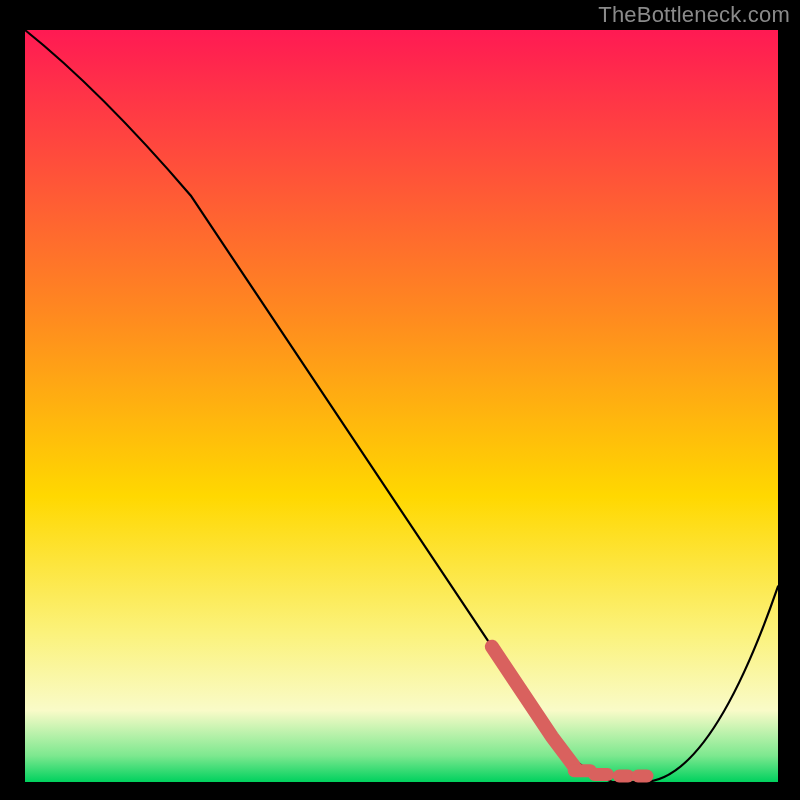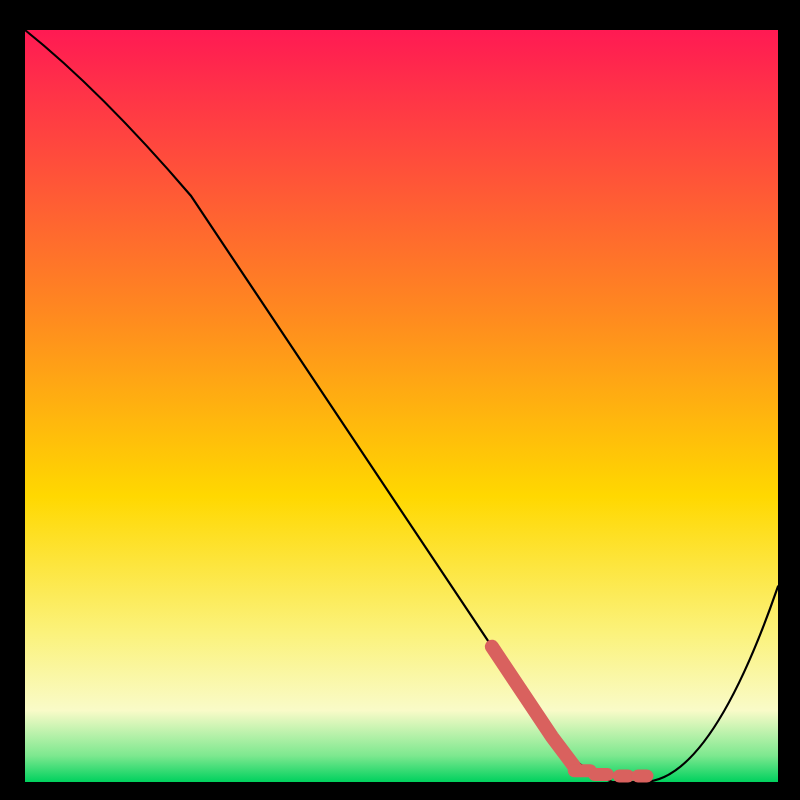--- a/index.html
+++ b/index.html
@@ -30,20 +30,21 @@
   svg {
     position: absolute;
     top: 0;
     left: 0;
   }
 </style>
 </head>
 <body>
 
 <div class="stage">
+  <div class="attribution">TheBottleneck.com</div>
 
   <svg id="chart-svg" width="800" height="800" viewBox="0 0 800 800">
     <defs>
       <linearGradient id="bg-grad" x1="0" y1="0" x2="0" y2="1">
           <stop offset="0%" stop-color="#ff1a53"></stop>
           <stop offset="38%" stop-color="#ff8a1f"></stop>
           <stop offset="62%" stop-color="#ffd800"></stop>
           <stop offset="80%" stop-color="#fbf27a"></stop>
           <stop offset="90.5%" stop-color="#f9fbc8"></stop>
           <stop offset="96.5%" stop-color="#7de88f"></stop>

